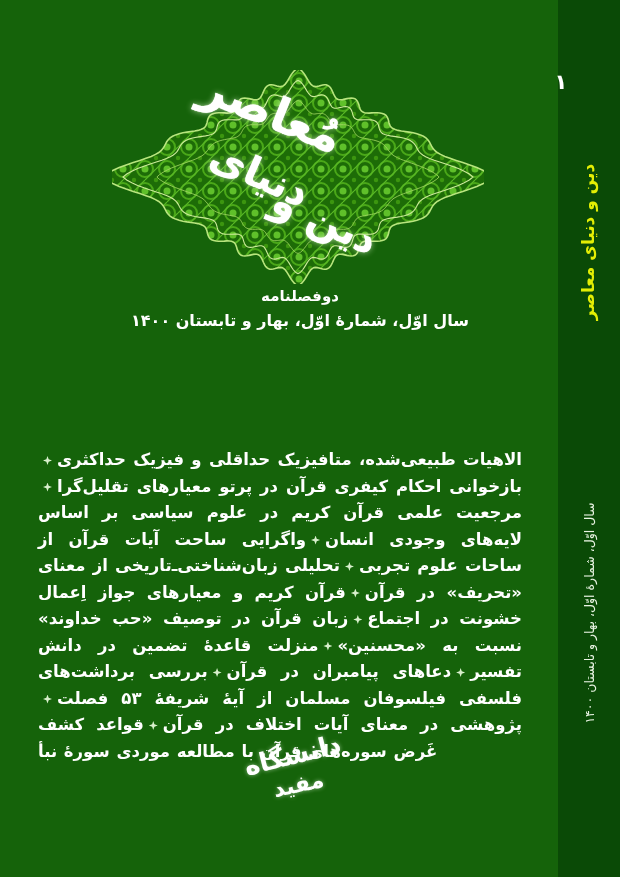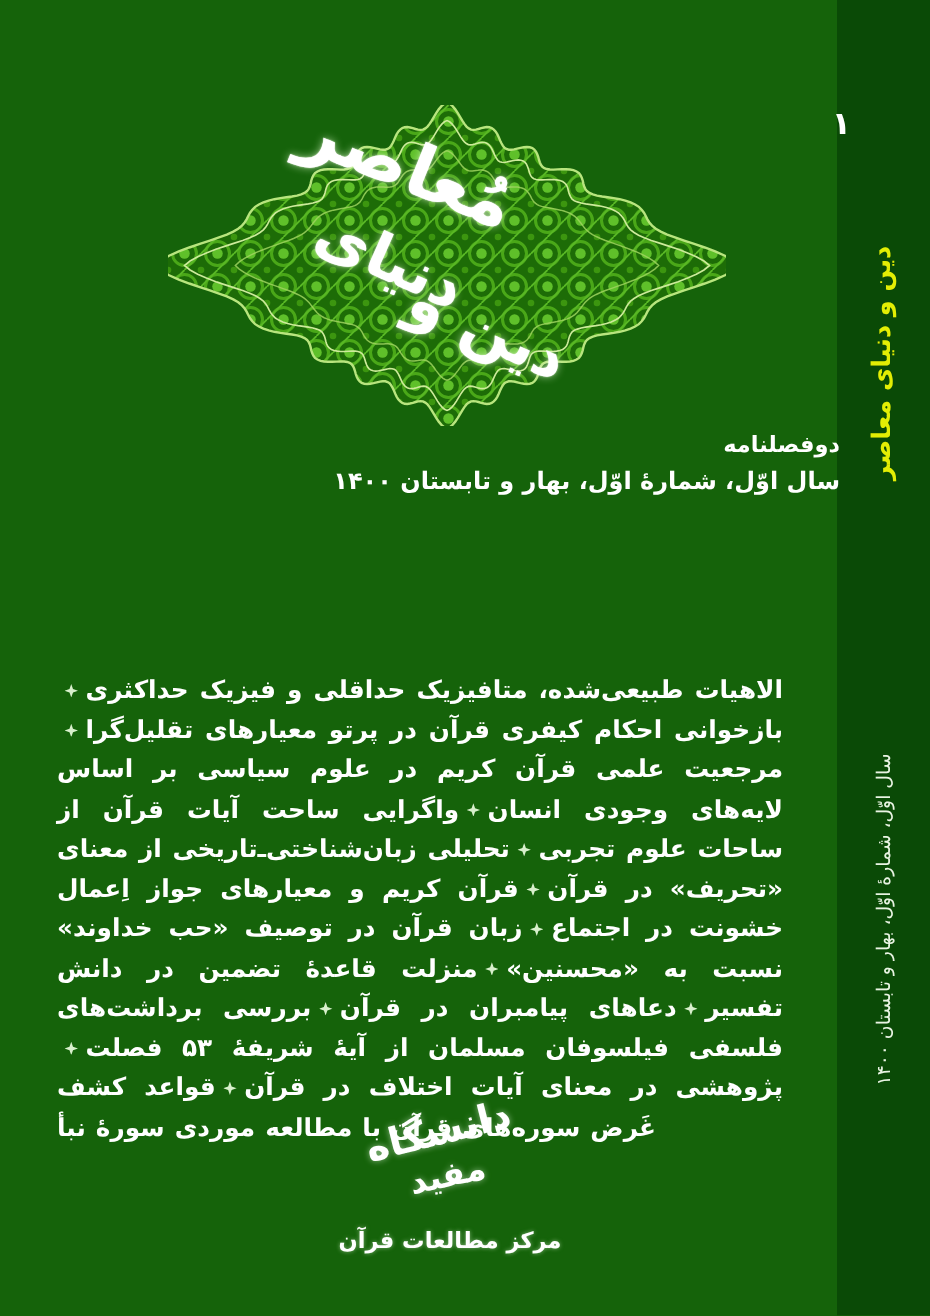--- a/index.html
+++ b/index.html
@@ -37,21 +37,21 @@
     position:absolute;color:#ffffff;font-weight:bold;direction:rtl;
     text-shadow:0 0 6px rgba(230,255,210,.65),0 0 1px #ffffff;
     line-height:1;
   }
   .frag-maaser{font-size:47px;left:86px;top:18px;transform:rotate(22deg);}
   .frag-donyaye{font-size:40px;left:96px;top:84px;transform:rotate(24deg);}
   .frag-dinva{font-size:40px;left:158px;top:130px;transform:rotate(24deg);}
   
   .header-block{
     position:absolute;left:40px;top:287px;width:520px;
-    text-align:right;direction:rtl;color:#ffffff;
+    text-align:center;direction:rtl;color:#ffffff;
   }
   .type-label{font-size:15px;font-weight:bold;margin:0 0 6px 0;}
   .issue-line{font-size:16px;font-weight:bold;margin:0;}
   
   .articles{
     position:absolute;left:38px;top:447px;width:484px;
     direction:rtl;text-align:justify;text-align-last:left;
     color:#ffffff;font-size:16.5px;font-weight:bold;line-height:26.5px;
     word-spacing:1px;
   }
@@ -113,14 +113,13 @@
   <p class="issue-line">سال اوّل، شمارهٔ اوّل، بهار و تابستان ۱۴۰۰</p>
 </div>
 
 <div class="articles" id="articles"><span>الاهیات طبیعی‌شده، متافیزیک حداقلی و فیزیک حداکثری</span><span class="flower-sep"></span><span>بازخوانی احکام کیفری قرآن در پرتو معیارهای تقلیل‌گرا</span><span class="flower-sep"></span><span>مرجعیت علمی قرآن کریم در علوم سیاسی بر اساس لایه‌های وجودی انسان</span><span class="flower-sep"></span><span>واگرایی ساحت آیات قرآن از ساحات علوم تجربی</span><span class="flower-sep"></span><span>تحلیلی زبان‌شناختی‌ـ‌تاریخی از معنای «تحریف» در قرآن</span><span class="flower-sep"></span><span>قرآن کریم و معیارهای جواز اِعمال خشونت در اجتماع</span><span class="flower-sep"></span><span>زبان قرآن در توصیف «حب خداوند» نسبت به «محسنین»</span><span class="flower-sep"></span><span>منزلت قاعدهٔ تضمین در دانش تفسیر</span><span class="flower-sep"></span><span>دعاهای پیامبران در قرآن</span><span class="flower-sep"></span><span>بررسی برداشت‌های فلسفی فیلسوفان مسلمان از آیهٔ شریفهٔ ۵۳ فصلت</span><span class="flower-sep"></span><span>پژوهشی در معنای آیات اختلاف در قرآن</span><span class="flower-sep"></span><span>قواعد کشف غَرض سوره‌های قرآن با مطالعه موردی سورهٔ نبأ</span></div>
 
 <div class="publisher">
   <div class="emblem">
     <span class="u1">دانشگاه</span>
     <span class="u2">مفید</span>
   </div>
-  <div class="center-name">مرکز مطالعات قرآن</div>
 </div>
 
 </body></html>

